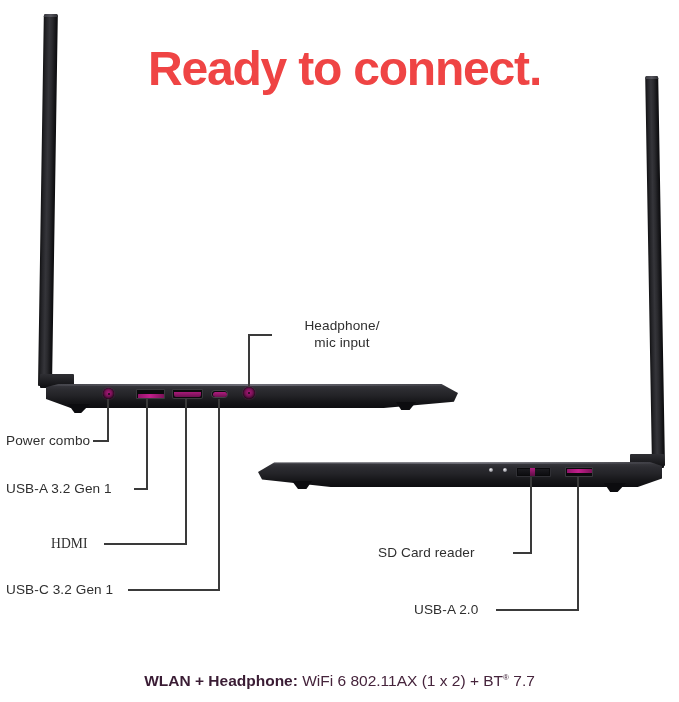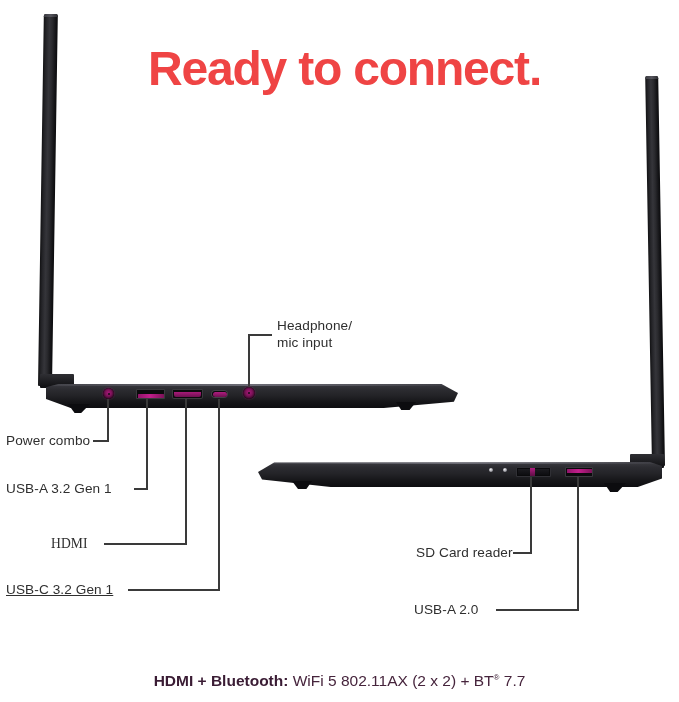--- a/index.html
+++ b/index.html
@@ -63,21 +63,21 @@
 
   
   .label {
     position: absolute;
     font-size: 13.6px;
     color: #2f2f2f;
     line-height: 1.22;
     white-space: nowrap;
     letter-spacing: 0.1px;
   }
-  .label.two-line { white-space: normal; }
+  .label.two-line { white-space: normal; text-align: center; }
 
   
   #leaders {
     position: absolute;
     left: 0;
     top: 0;
     width: 679px;
     height: 702px;
     pointer-events: none;
   }
@@ -318,24 +318,24 @@
     <span>Headphone/</span><br>
     <span>mic input</span>
   </div>
 
   <div class="label" style="left:6px; top:433px;">Power combo</div>
 
   <div class="label" style="left:6px; top:481px;">USB-A 3.2 Gen 1</div>
 
   <div class="label" style="left:51px; top:536px;font-family:Liberation Serif, serif;">HDMI</div>
 
-  <div class="label" style="left:6px; top:582px;text-decoration:underline;">USB-C 3.2 Gen 1</div>
-
-  <div class="label" style="left:378px; top:545px;margin-left:38px;">SD Card reader</div>
+  <div class="label" style="left:6px; top:582px;">USB-C 3.2 Gen 1</div>
+
+  <div class="label" style="left:378px; top:545px;">SD Card reader</div>
 
   <div class="label" style="left:414px; top:602px;">USB-A 2.0</div>
 
   <div class="footer-spec">
-    <span class="lead">HDMI + Bluetooth:</span>
-    <span class="val">WiFi 5 802.11AX (2 x 2) + BT</span><sup>®</sup><span class="val"> 7.7</span>
+    <span class="lead">WLAN + Headphone:</span>
+    <span class="val">WiFi 6 802.11AX (1 x 2) + BT</span><sup>®</sup><span class="val"> 7.7</span>
   </div>
 
 </div>
 
 </body></html>

